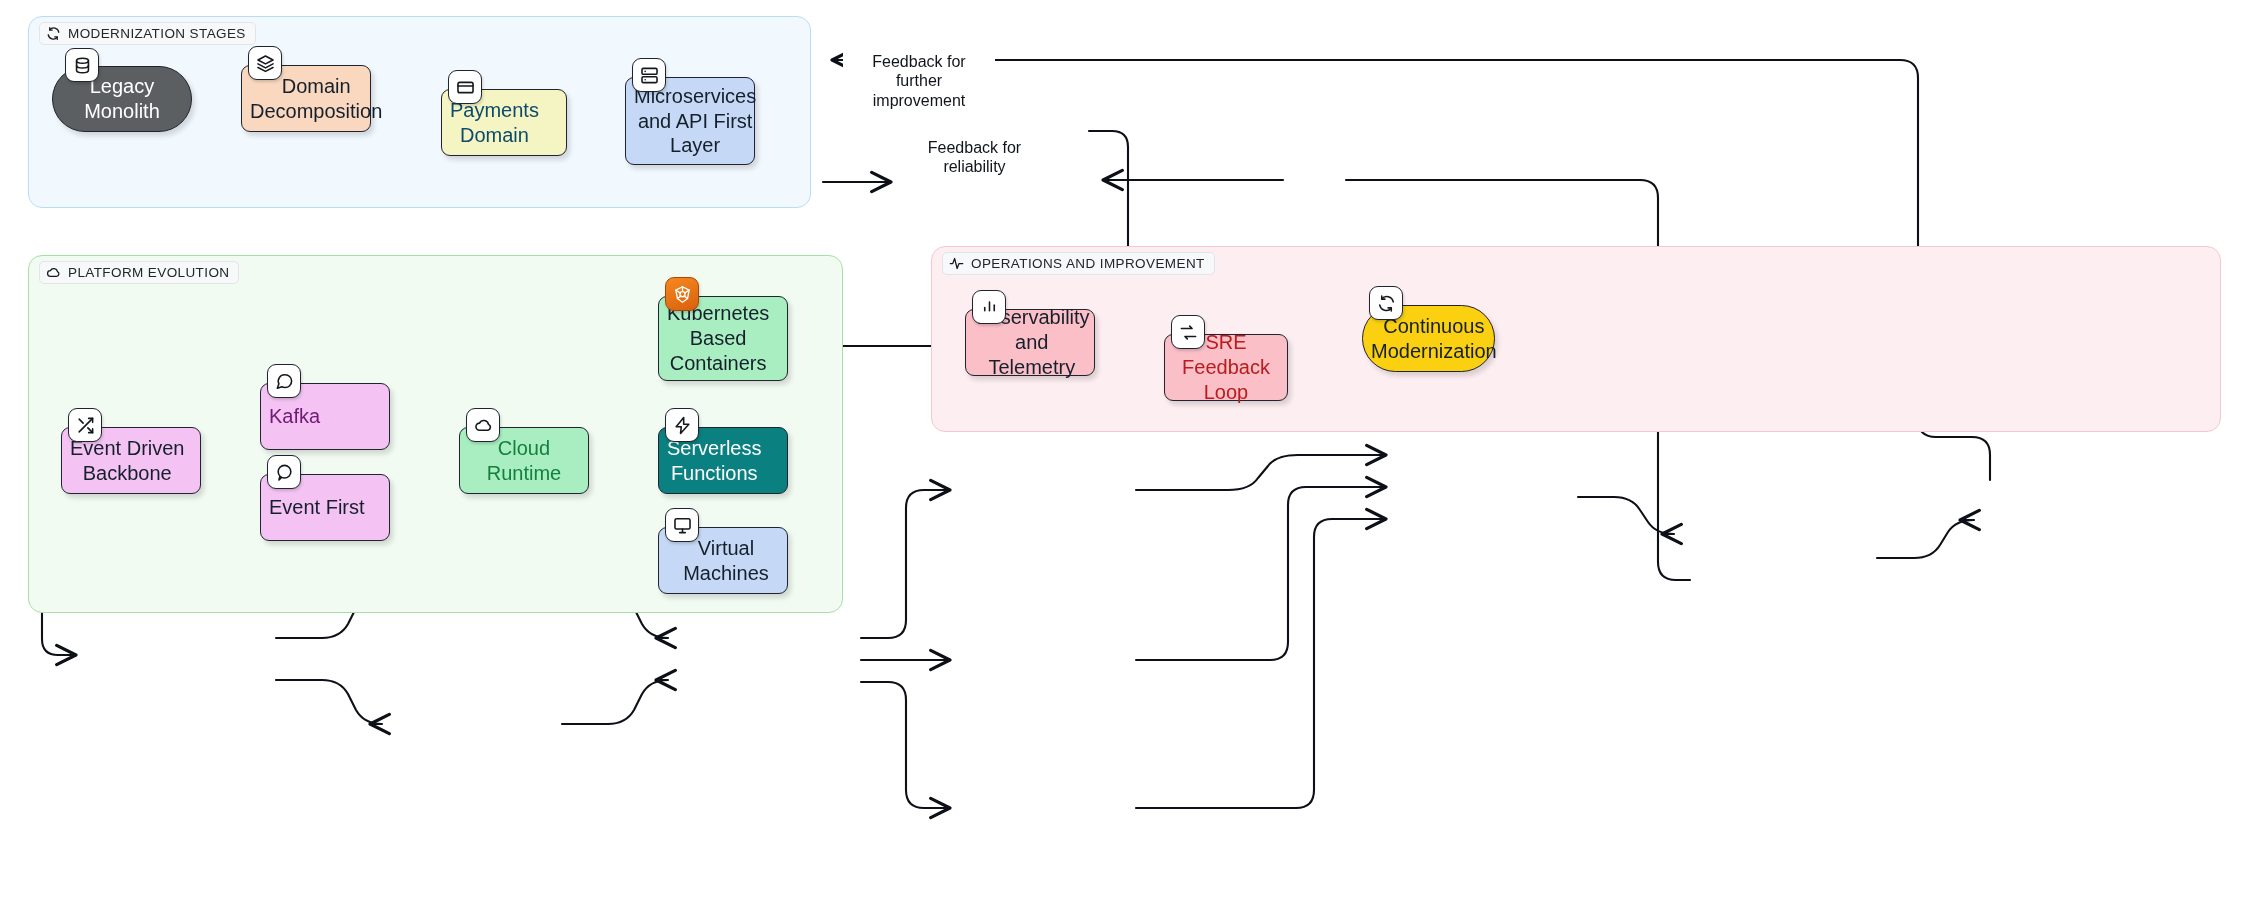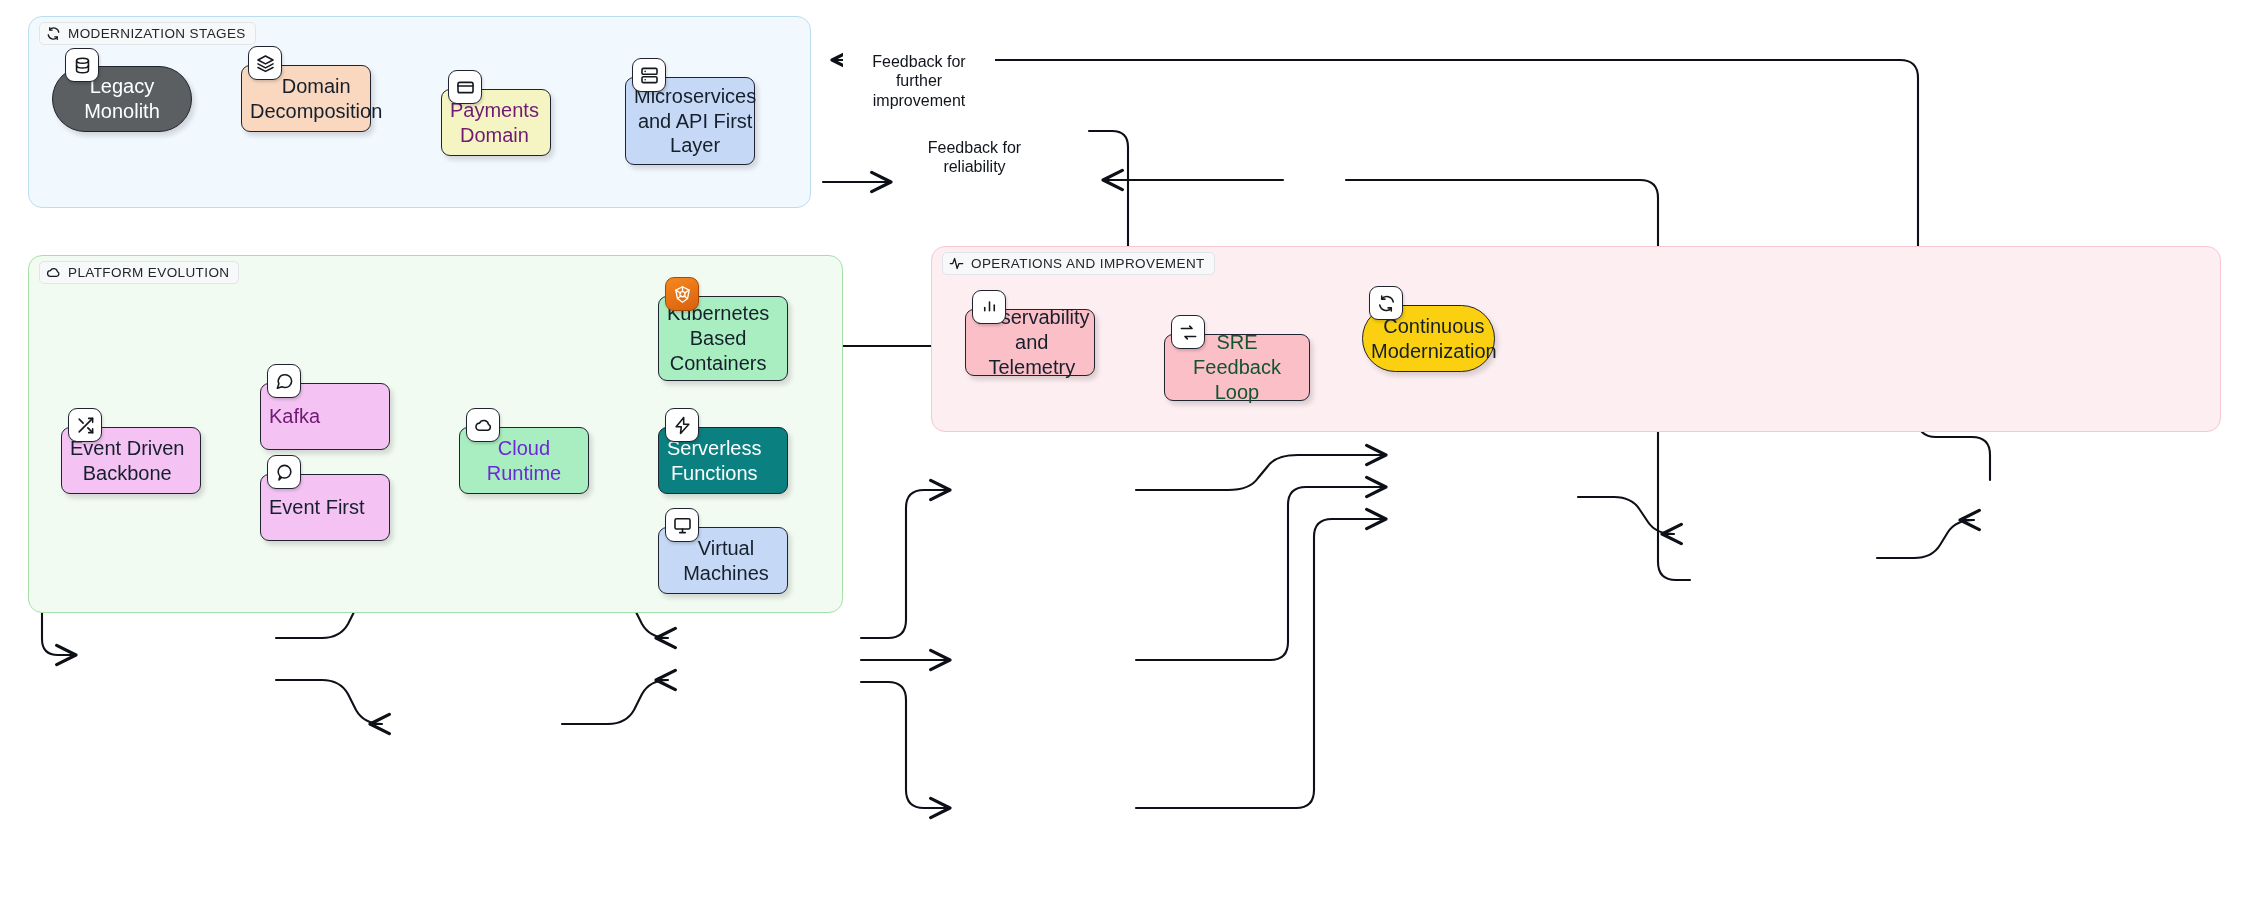--- a/index.html
+++ b/index.html
@@ -215,21 +215,21 @@
 Decomposition</span></span>
     </div>
     <div class="badge" style="left:248px; top:46px;">
       <svg width="19" height="19" viewBox="0 0 24 24" fill="none" stroke="#15181c" stroke-width="2" stroke-linecap="round" stroke-linejoin="round">
         <path d="M12 2.5 2.5 7.5 12 12.5l9.5-5z"></path>
           <path d="M2.5 12.5 12 17.5l9.5-5"></path>
           <path d="M2.5 17 12 22l9.5-5"></path>
       </svg>
     </div>
 
-    <div class="node" style="left:441px; top:89px; width:110px; height:67px; background:#f5f4c3; color:#701a75;">
+    <div class="node" style="left:441px; top:89px; width:126px; height:67px; background:#f5f4c3; color:#0c4a6e;">
       <span class="node-text"><span style="white-space:pre-line">Payments
 Domain</span></span>
     </div>
     <div class="badge" style="left:448px; top:70px;">
       <svg width="19" height="19" viewBox="0 0 24 24" fill="none" stroke="#15181c" stroke-width="2" stroke-linecap="round" stroke-linejoin="round">
         <rect x="2.5" y="5.5" width="19" height="13" rx="2.2"></rect>
           <path d="M2.5 10h19"></path>
       </svg>
     </div>
 
@@ -272,21 +272,21 @@
     <div class="node" style="left:260px; top:474px; width:130px; height:67px; background:#f4c3f4; color:#16202c;">
       <span class="node-text">Event First</span>
     </div>
     <div class="badge" style="left:267px; top:455px;">
       <svg width="19" height="19" viewBox="0 0 24 24" fill="none" stroke="#15181c" stroke-width="2" stroke-linecap="round" stroke-linejoin="round">
         <circle cx="12" cy="11" r="8"></circle>
           <path d="M8 18.5 5 21.5l1-4"></path>
       </svg>
     </div>
 
-    <div class="node" style="left:459px; top:427px; width:130px; height:67px; background:#a9eec0; color:#6d28d9;">
+    <div class="node" style="left:459px; top:427px; width:130px; height:67px; background:#a9eec0; color:#15803d;">
       <span class="node-text">Cloud Runtime</span>
     </div>
     <div class="badge" style="left:466px; top:408px;">
       <svg width="19" height="19" viewBox="0 0 24 24" fill="none" stroke="#15181c" stroke-width="2" stroke-linecap="round" stroke-linejoin="round">
         <path d="M17.5 18H7a4.5 4.5 0 0 1 0-9 6 6 0 0 1 11.3 1.6A3.9 3.9 0 0 1 17.5 18z"></path>
       </svg>
     </div>
 
     <div class="node" style="left:658px; top:296px; width:130px; height:85px; background:#a9eec0; color:#16202c;">
       <span class="node-text"><span style="white-space:pre-line">Kubernetes
@@ -326,21 +326,21 @@
 and Telemetry</span></span>
     </div>
     <div class="badge" style="left:972px; top:290px;">
       <svg width="19" height="19" viewBox="0 0 24 24" fill="none" stroke="#15181c" stroke-width="2" stroke-linecap="round" stroke-linejoin="round">
         <path d="M6 16V12"></path>
           <path d="M12 16V5"></path>
           <path d="M18 16v-7"></path>
       </svg>
     </div>
 
-    <div class="node" style="left:1164px; top:334px; width:146px; height:67px; background:#fbbfc8; color:#14532d;">
+    <div class="node" style="left:1164px; top:334px; width:124px; height:67px; background:#fbbfc8; color:#b91c1c;">
       <span class="node-text"><span style="white-space:pre-line">SRE Feedback
 Loop</span></span>
     </div>
     <div class="badge" style="left:1171px; top:315px;">
       <svg width="19" height="19" viewBox="0 0 24 24" fill="none" stroke="#15181c" stroke-width="2" stroke-linecap="round" stroke-linejoin="round">
         <path d="M3 7h13.5l-3-3"></path>
           <path d="M21 17H7.5l3 3"></path>
       </svg>
     </div>
 

